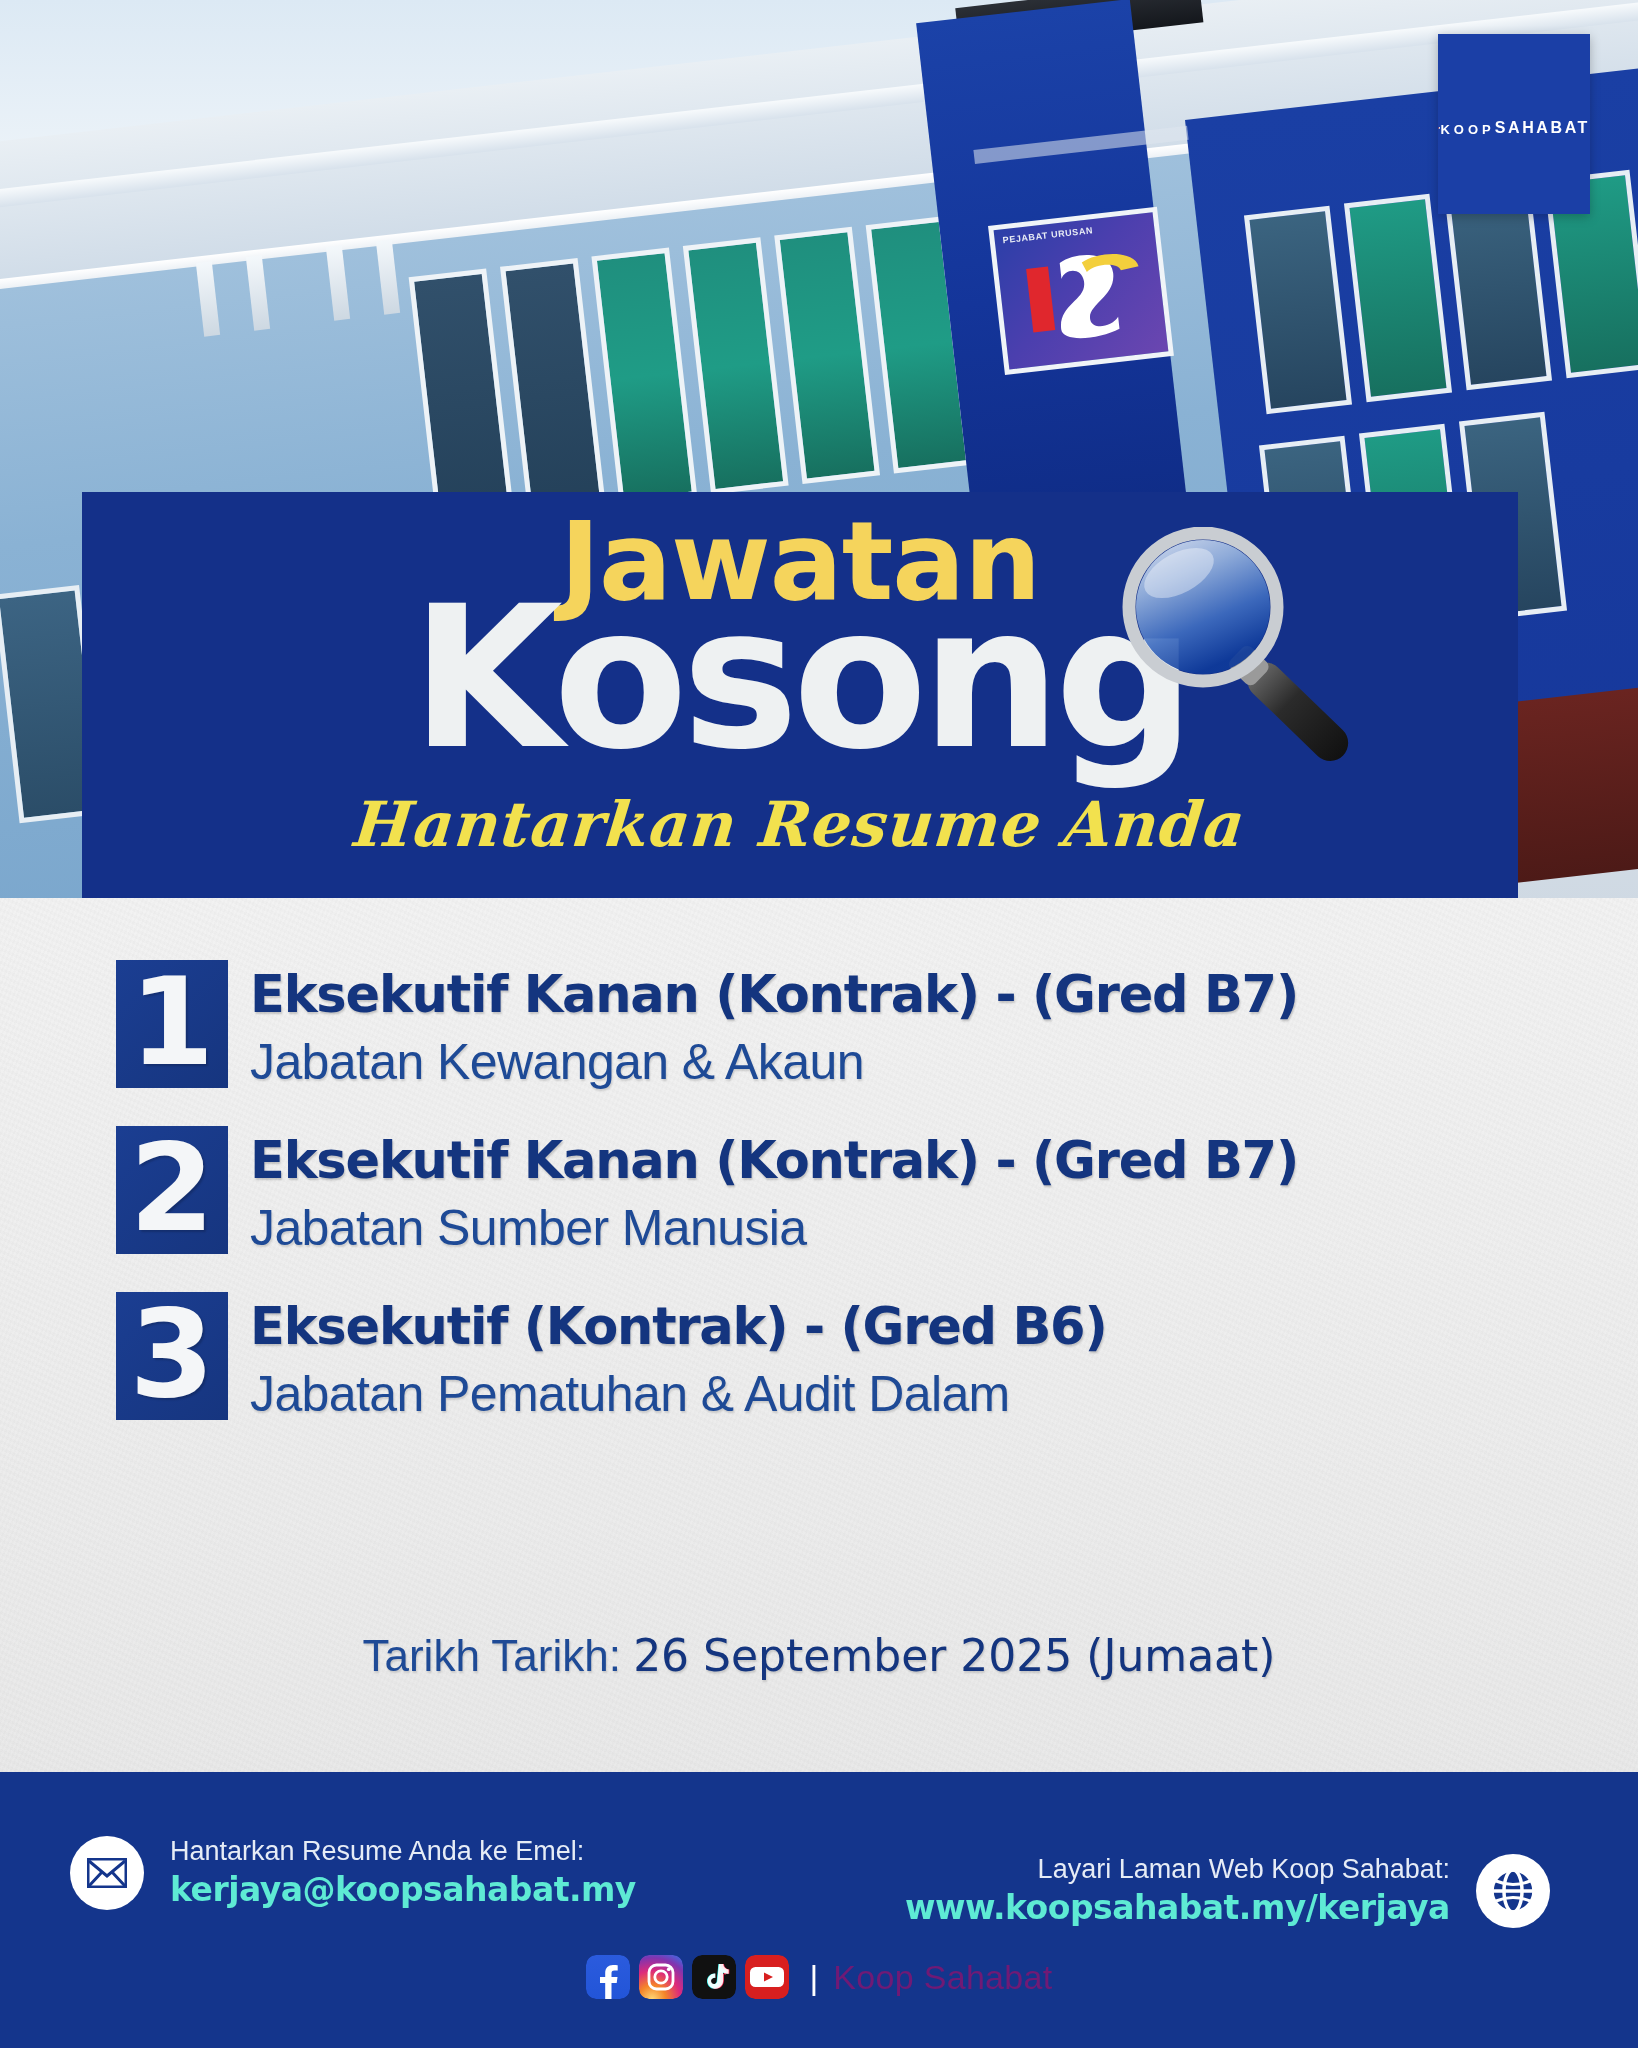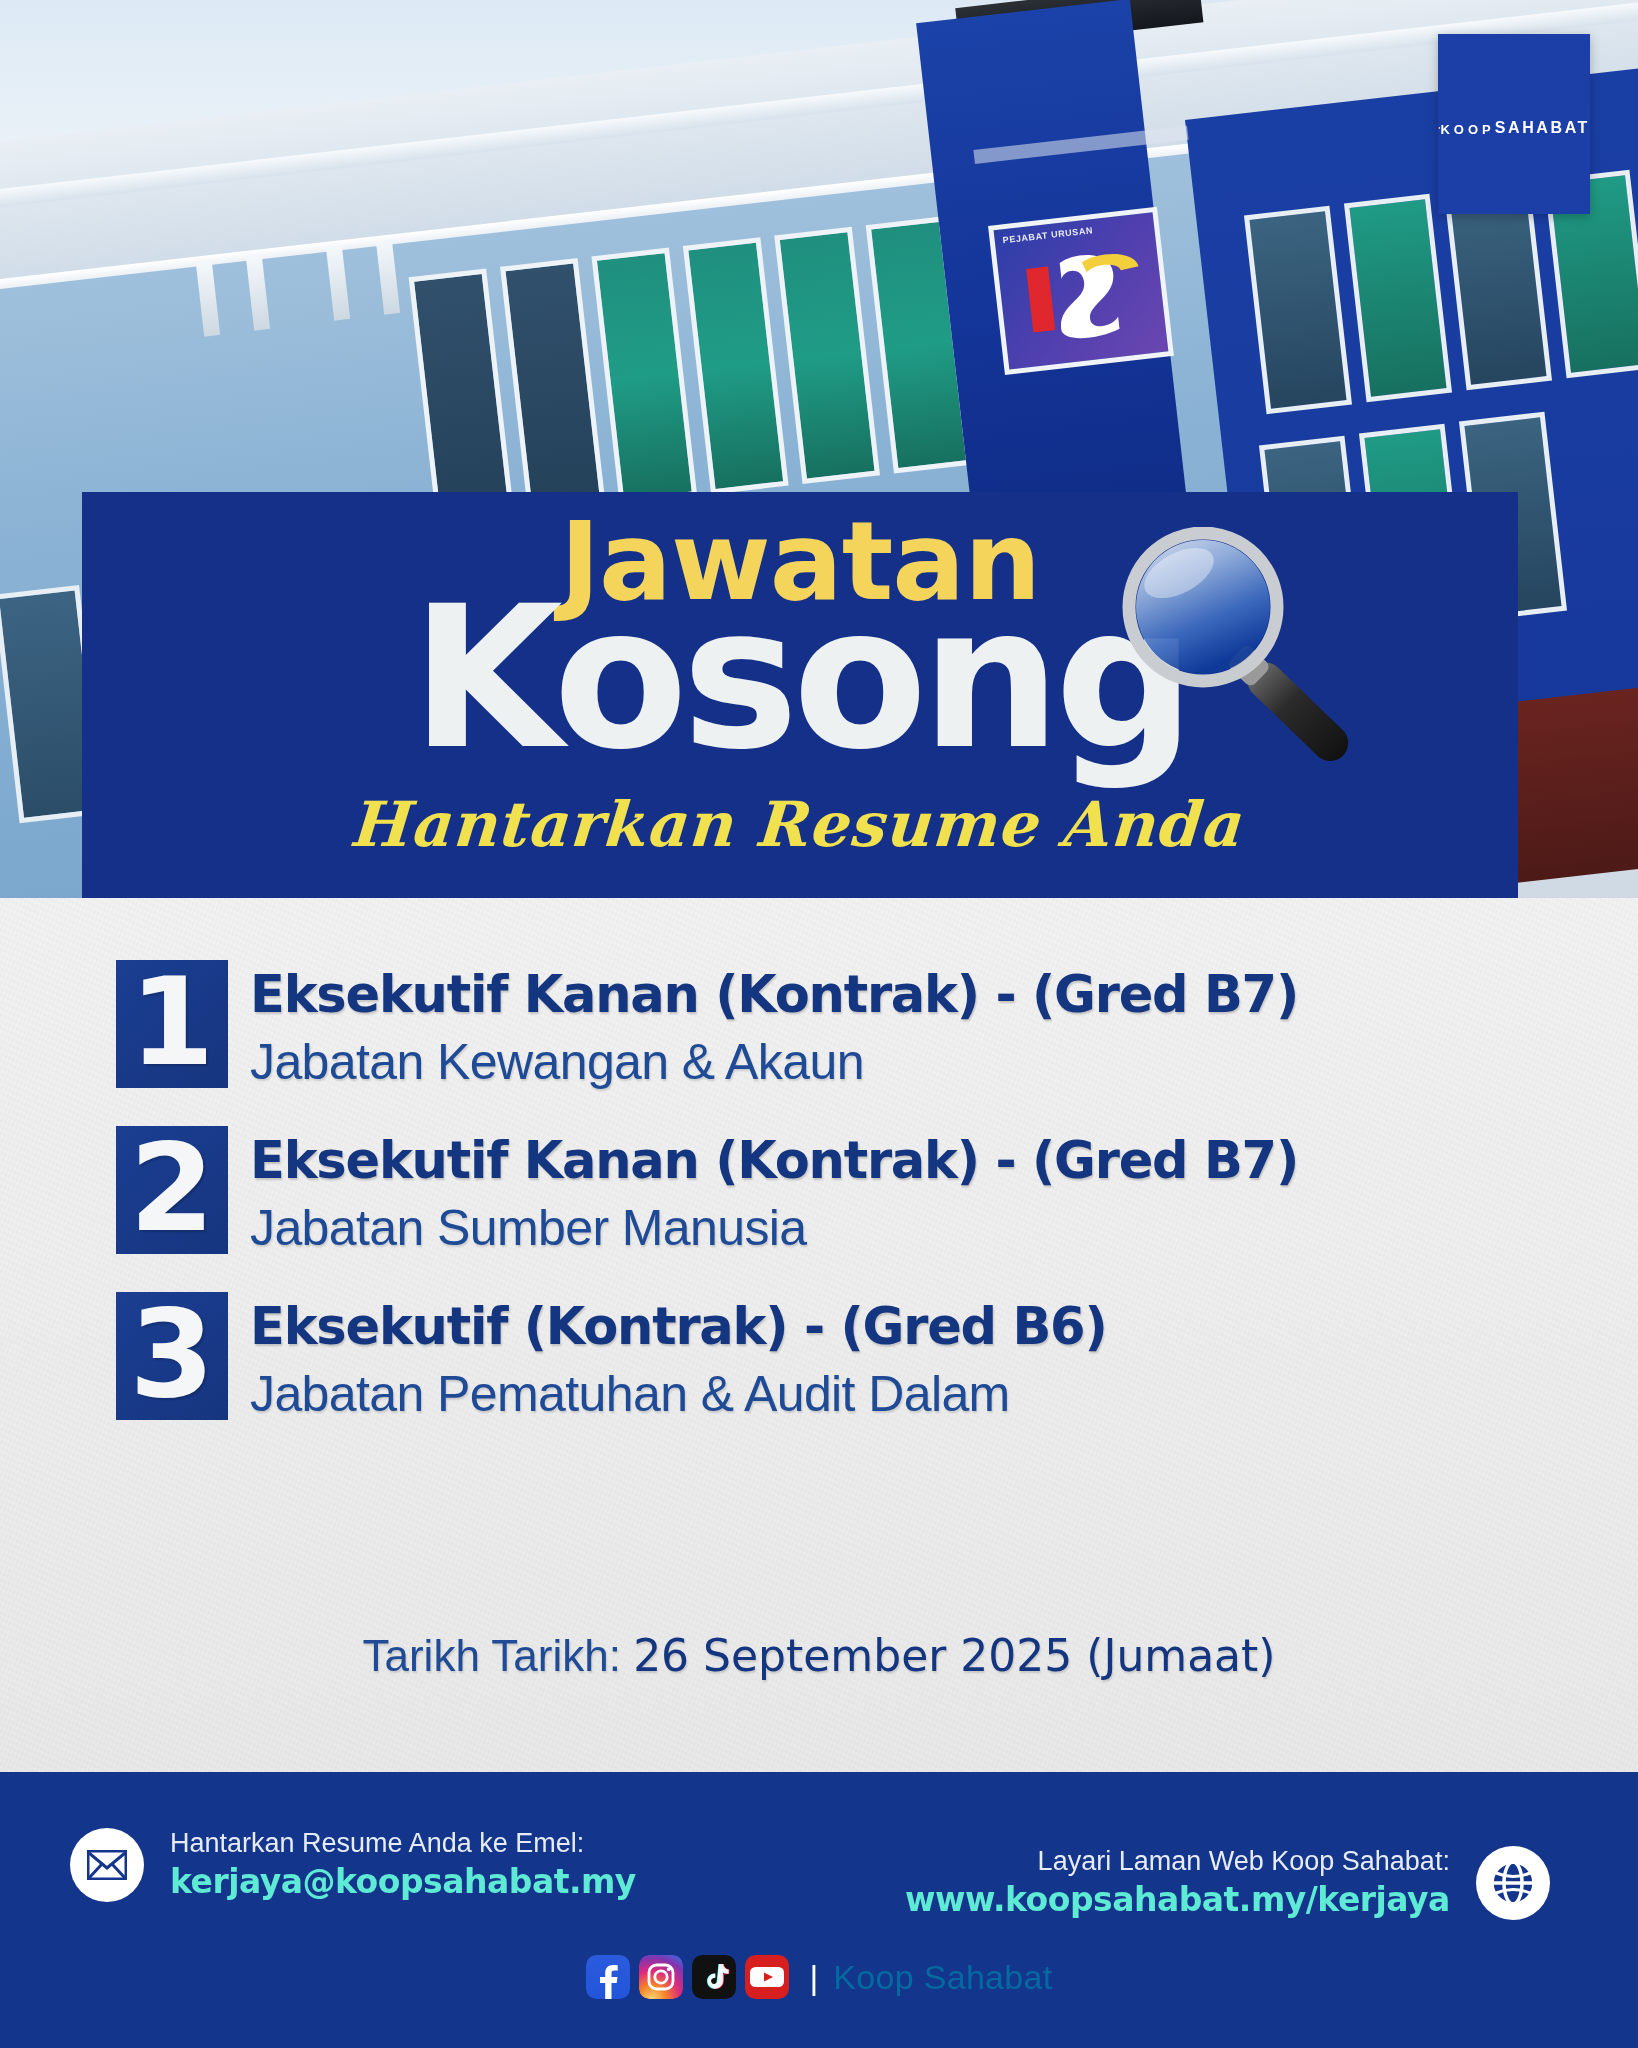--- a/index.html
+++ b/index.html
@@ -202,21 +202,21 @@
     text-shadow:1px 2px 2px rgba(0,0,0,.14);
   }
   .closing b { color:#14357f; font-weight:400; font-family:"DejaVu Sans", sans-serif; }
 
   
   .footer {
     position:absolute; left:0; top:1772px; width:1638px; height:276px;
     background:#14358c;
   }
   .f-cols {
-    position:absolute; left:0; top:36px; width:1638px;
+    position:absolute; left:0; top:44px; width:1638px;
     display:flex; align-items:center;
   }
   .f-left { display:flex; align-items:center; width:50%; padding-left:70px; }
   .f-right { display:flex; align-items:center; width:50%; justify-content:center; padding-right:28px;margin-top:36px; }
   .circ {
     width:74px; height:74px; border-radius:50%; background:#ffffff;
     display:flex; align-items:center; justify-content:center; flex:0 0 74px;
   }
   .f-txt { padding:0 26px; }
   .f-cap { color:#e6ecf6; font-size:27px; line-height:1.3; }
@@ -225,21 +225,21 @@
     font-family:"DejaVu Sans", sans-serif; letter-spacing:-0.5px;
   }
   .f-right .f-txt { text-align:right; }
 
   .socials {
     position:absolute; left:0; top:1955px; width:1638px;
     display:flex; align-items:center; justify-content:center; gap:9px;
   }
   .sico { width:44px; height:44px; border-radius:10px; }
   .sep { color:#ffffff; font-size:34px; margin:0 6px 0 12px; font-weight:300; }
-  .brand { color:#0369a1; font-size:34px; letter-spacing:.3px; }
+  .brand { color:#701a75; font-size:34px; letter-spacing:.3px; }
 </style>
 </head>
 <body>
 
 <div class="photo">
   <div class="sky"></div>
   <div class="bldg-upper"></div>
   <div class="cornice2"></div>
   <div class="cornice"></div>
   <div class="bldg-body"></div>

